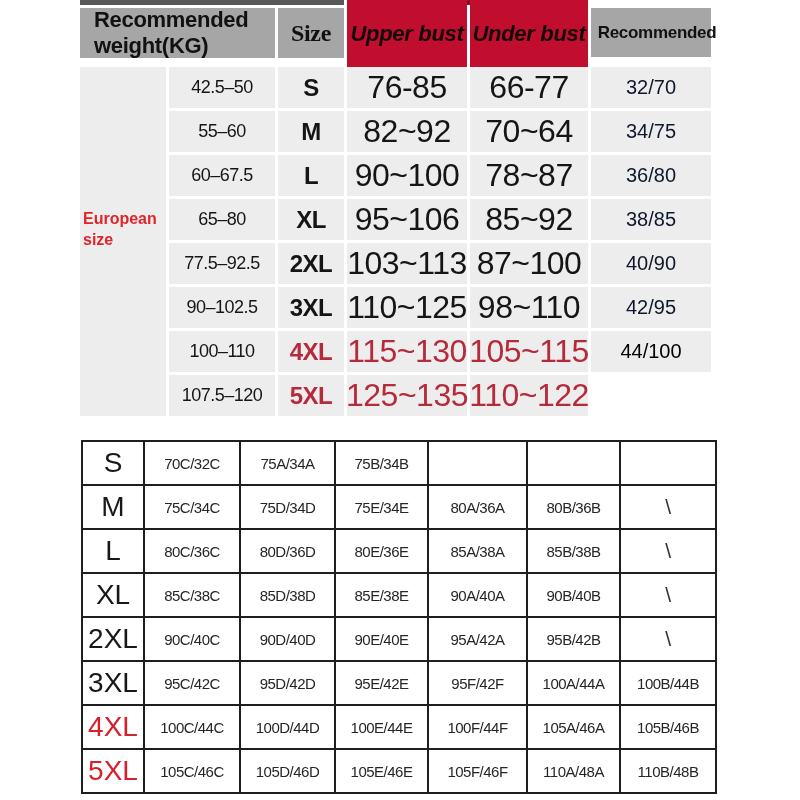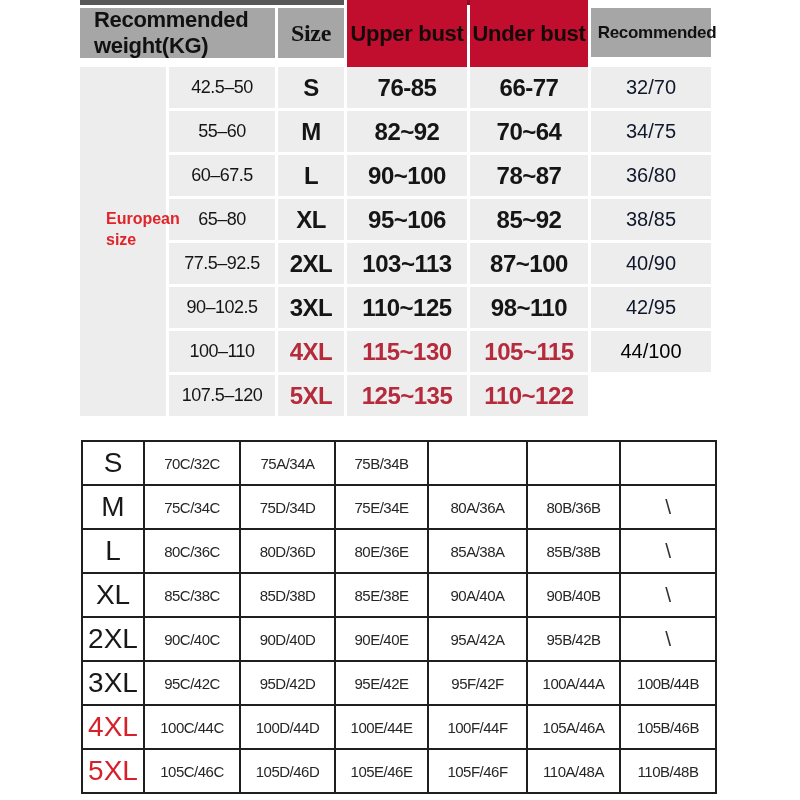--- a/index.html
+++ b/index.html
@@ -12,33 +12,33 @@
             grid-template-rows:62px repeat(8,41px);
             gap:3px;}
   .edge-gray{position:absolute;left:80px;top:0;width:264px;height:5px;background:#585858;}
   .edge-red{position:absolute;left:347px;top:0;width:241px;height:5px;background:#8e0d22;}
 
   .th{background:#a6a6a6;color:#111;font-weight:bold;display:flex;
       align-items:center;justify-content:center;text-align:center;letter-spacing:-0.3px;}
   .th-weight{grid-column:1/3;justify-content:flex-start;text-align:left;
              padding-left:14px;font-size:22px;line-height:1.2;margin:6px 0;}
   .th-size{font-size:24px;margin:6px 0;font-family:Liberation Serif, serif;}
-  .th-red{background:#c20e2e;font-size:22px;margin-top:-2px;margin-bottom:-3px;color:#140a0a;}
+  .th-red{background:#c20e2e;font-size:22px;margin-top:-2px;margin-bottom:-3px;color:#140a0a;font-style:italic;}
   .th-rec{font-size:17px;margin:6px 0 7px;padding-left:12px;}
 
   .side-strip{grid-column:1;grid-row:2/10;background:#ededed;position:relative;
-              display:flex;align-items:center;padding-left:23px;}
+              display:flex;align-items:center;}
   .euro-label{color:#e0242b;font-weight:bold;font-size:16px;line-height:1.3;
               padding-left:3px;margin-top:-24px;}
 
   .cell{background:#ededed;display:flex;align-items:center;justify-content:center;
         color:#151515;letter-spacing:-0.5px;white-space:nowrap;}
   .cell.w{font-size:18px;font-weight:normal;}
   .cell.s{font-size:24px;font-weight:bold;}
-  .cell.b{font-size:24px;font-weight:bold;}
+  .cell.b{font-size:32px;font-weight:normal;}
   .cell.r{font-size:20px;font-weight:normal;color:#0f172a;letter-spacing:0;}
   .cell.red{color:#b62b3c;}
   .cell.r.red{color:#000000;}
 
   
   .bottom-table{position:absolute;left:81px;top:440px;border-collapse:collapse;
                 table-layout:fixed;}
   .bottom-table td{border:2px solid #1f1f1f;background:#ffffff;text-align:center;
                    vertical-align:middle;height:42px;padding:0 1px;font-size:15px;
                    color:#262626;letter-spacing:-0.5px;white-space:nowrap;overflow:hidden;}

